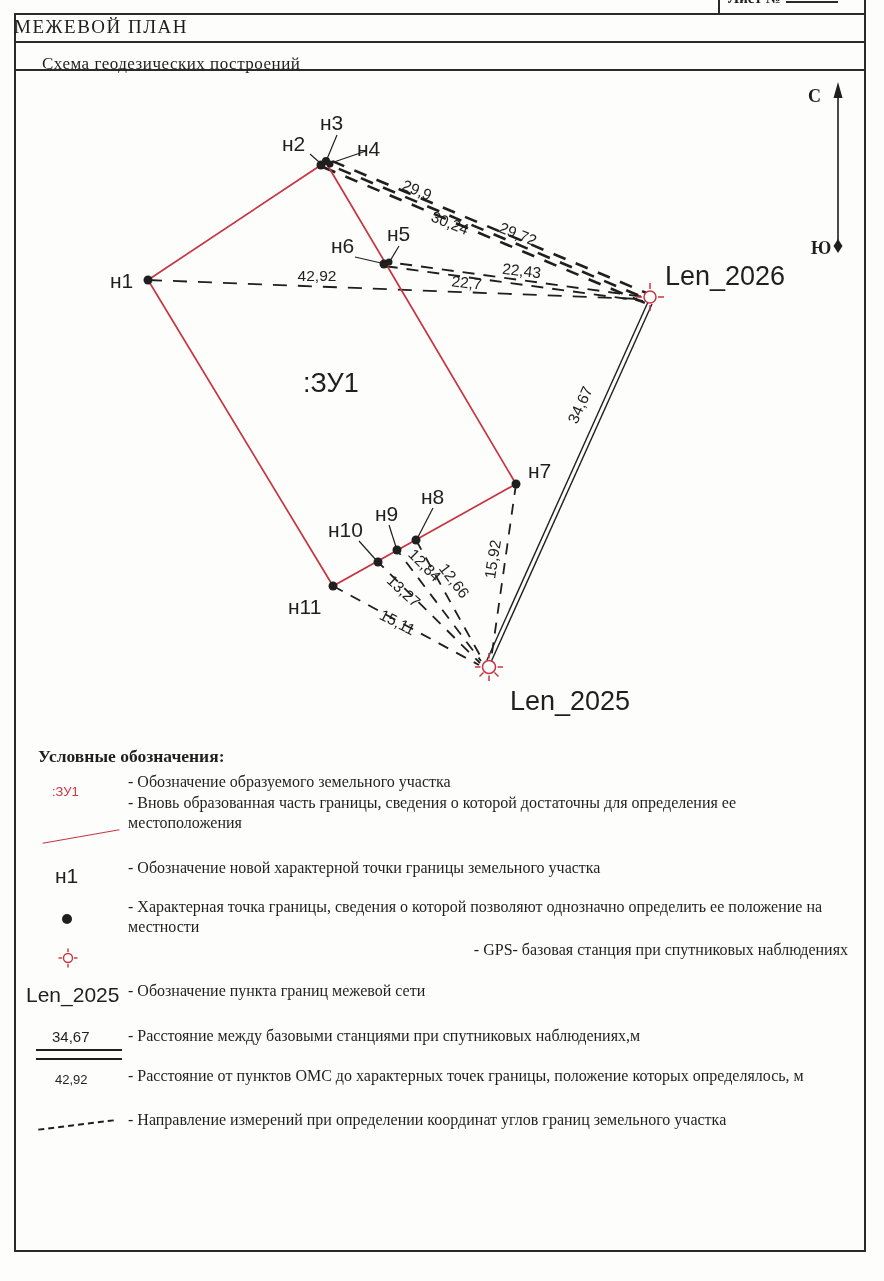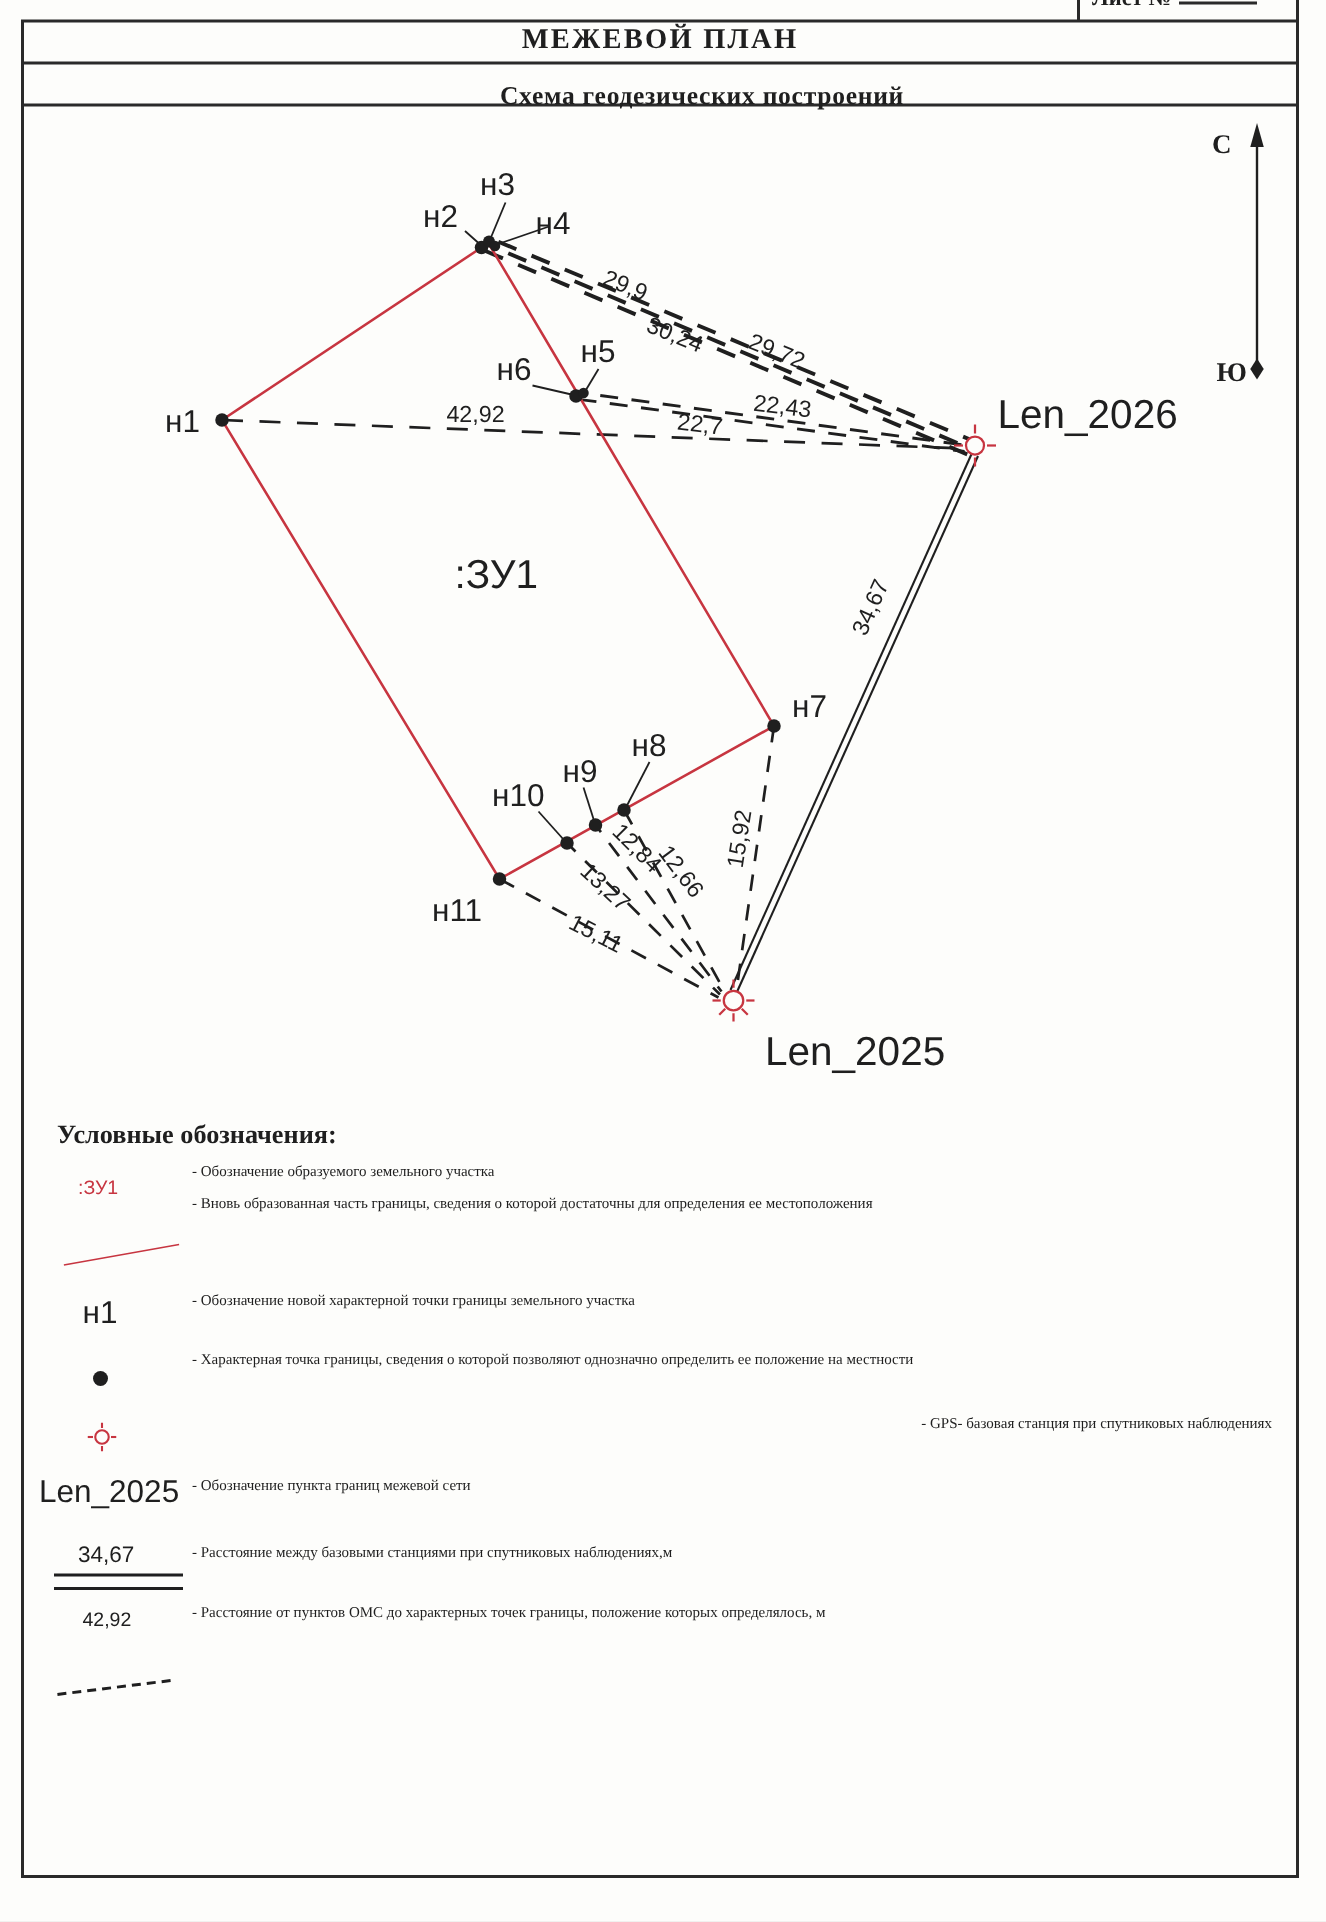--- a/index.html
+++ b/index.html
@@ -1,27 +1,27 @@
 <!DOCTYPE html>
 <html><head>
 <meta charset="utf-8">
 <style>
   html,body{margin:0;padding:0;background:#e8e8e6;}
   .page{position:relative;width:884px;height:1281px;background:#fdfdfb;overflow:hidden;
         font-family:"Liberation Serif", serif;color:#1f1f1f;}
   .hline,.vline{position:absolute;background:#2a2a2a;}
   .abs{position:absolute;}
-  .title{left:14px;width:852px;text-align:center;font-weight:bold;}
+  .title{left:14px;width:852px;font-weight:normal;}
   .t1{top:16px;font-size:19px;letter-spacing:1.5px;}
   .t2{top:54px;font-size:17px;letter-spacing:.5px;padding-left:28px;}
   .sheetcell{left:718px;top:0;width:146px;height:14px;overflow:hidden;}
   .sheetcell .txt{position:absolute;top:-11px;left:10px;font-weight:bold;font-size:15px;white-space:nowrap;}
   .sheetcell .blank{display:inline-block;width:52px;border-bottom:2px solid #2a2a2a;height:12px;margin-left:5px;}
   .legend-header{left:38px;top:746px;font-weight:bold;font-size:17.5px;}
-  .ltext{left:128px;font-size:10px;line-height:20px;}
+  .ltext{left:128px;font-size:16px;line-height:20px;}
   .lsym-sans{font-family:"Liberation Sans", sans-serif;}
   .dot-sym{width:10px;height:10px;border-radius:50%;background:#1f1f1f;}
   .redline-sym{width:78px;border-top:1.7px solid #c73540;transform:rotate(-10deg);}
   .dbl-sym{width:86px;height:7px;border-top:2px solid #1f1f1f;border-bottom:2px solid #1f1f1f;}
   .dash-sym{width:76px;border-top:2.4px dashed #1f1f1f;transform:rotate(-7deg);}
   svg text{font-family:"Liberation Sans", sans-serif;fill:#1f1f1f;}
   svg .dist{font-size:15.5px;text-anchor:middle;}
   svg .pt{font-size:21px;}
   svg .stn{font-size:27px;}
   svg .comp{font-family:"Liberation Serif", serif;font-weight:bold;font-size:18px;}
@@ -186,14 +186,15 @@
   <div class="abs ltext" style="top:981px;width:720px;">- Обозначение пункта границ межевой сети</div>
 
   <div class="abs lsym-sans" style="left:52px;top:1028px;font-size:15px;">34,67</div>
   <div class="abs dbl-sym" style="left:36px;top:1049px;"></div>
   <div class="abs ltext" style="top:1026px;width:720px;">- Расстояние между базовыми станциями при спутниковых наблюдениях,м</div>
 
   <div class="abs lsym-sans" style="left:55px;top:1072px;font-size:13px;">42,92</div>
   <div class="abs ltext" style="top:1066px;width:745px;">- Расстояние от пунктов ОМС до характерных точек границы, положение которых определялось, м</div>
 
   <div class="abs dash-sym" style="left:38px;top:1124px;"></div>
+  <div class="abs ltext" style="top:1110px;width:740px;">- Направление измерений при определении координат углов границ земельного участка</div>
 
 </div>
 
 </body></html>

